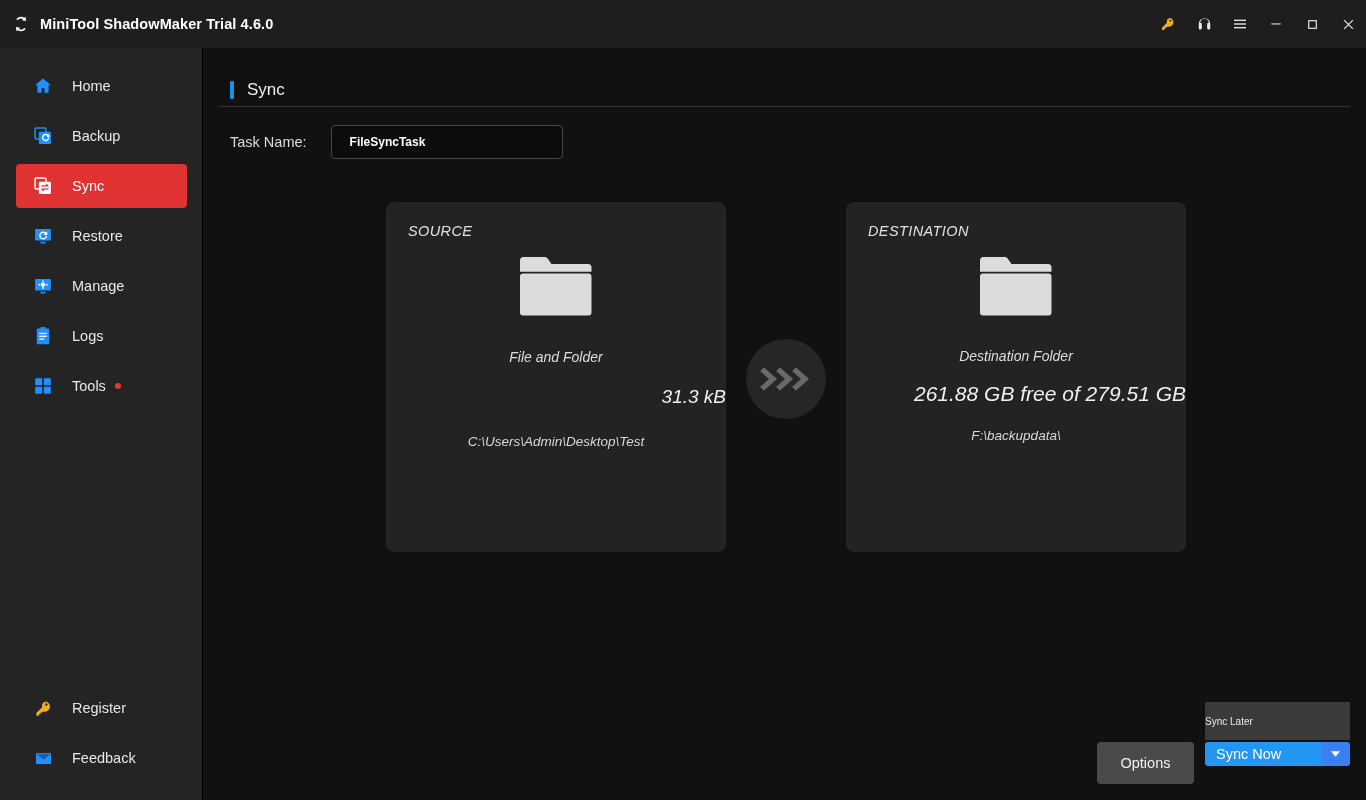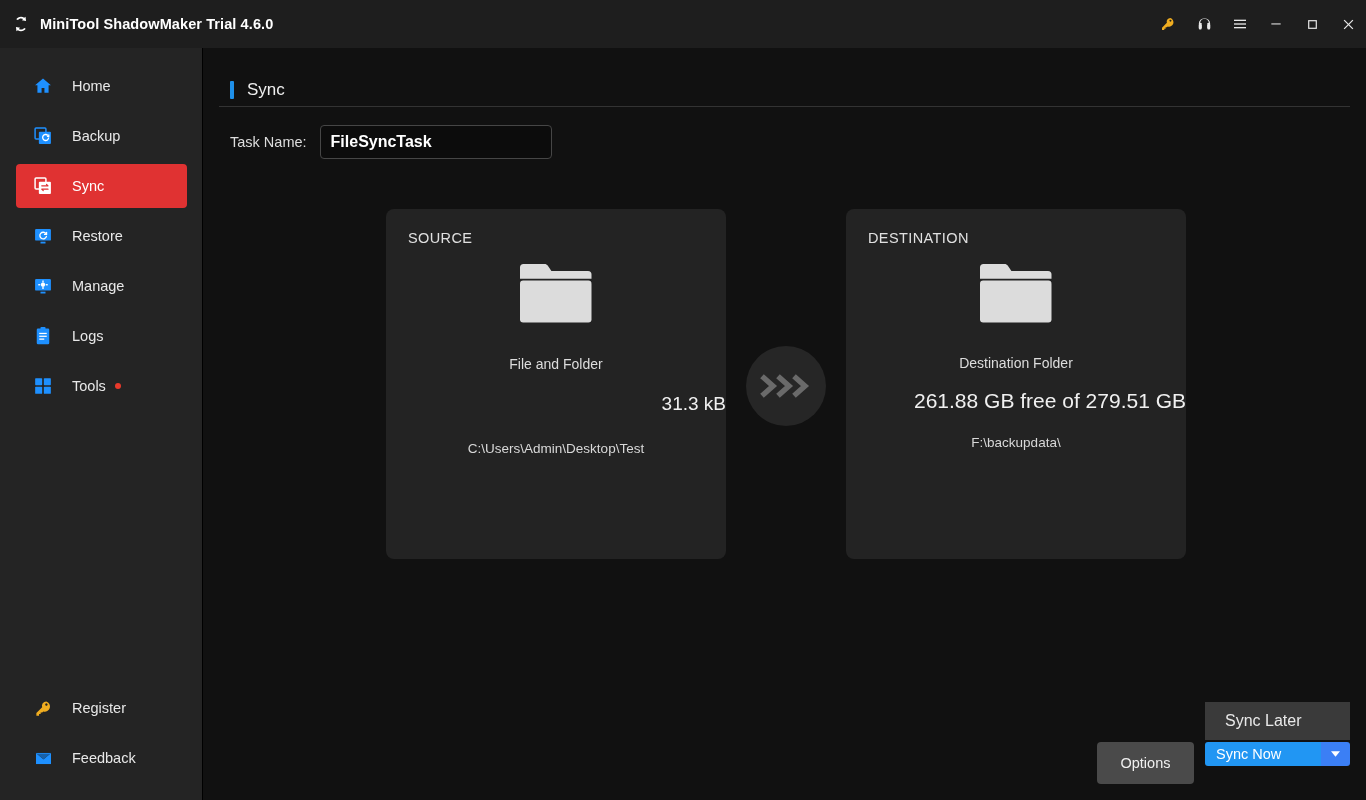--- a/index.html
+++ b/index.html
@@ -53,29 +53,29 @@
   .page-head{ position:absolute; top:32px; left:27px; display:flex; align-items:center; }
   .accent-bar{ width:4px; height:18px; background:#1e8fe8; border-radius:1px; }
   .page-title{ margin-left:13px; font-size:17px; color:#eeeeee; }
   .head-rule{
     position:absolute; top:58px; left:16px; width:1131px; height:1px; background:#333333;
   }
 
   .task-row{ position:absolute; top:77px; left:27px; display:flex; align-items:center; }
   .task-label{ font-size:14.5px; color:#dddddd; }
   .task-input{
-    margin-left:13px; width:232px; height:34px;
+    margin-left:24px; width:232px; height:34px;
     background:#0c0c0c; border:1px solid #464646; border-radius:4px;
     color:#ffffff; font-family:"Liberation Sans", sans-serif;
-    font-size:16px; font-weight:bold; padding:0 10px;
+    font-size:12px; font-weight:bold; padding:0 18px;
     outline:none;
   }
 
   
-  .cards{ position:absolute; top:161px; left:183px; width:800px; height:350px; }
+  .cards{ position:absolute; top:154px; left:183px; width:800px; height:350px;font-style:italic; }
   .card{
     position:absolute; top:0; width:340px; height:350px;
     background:#232323; border-radius:8px; cursor:pointer;
   }
   .card.src{ left:0; }
   .card.dst{ left:460px;padding-left:6px; }
   .card-head{
     position:absolute; top:21px; left:22px;
     font-size:14.5px; color:#e0e0e0; letter-spacing:.4px;
   }
@@ -100,21 +100,21 @@
     position:absolute; left:360px; top:137px;
     width:80px; height:80px; border-radius:50%; background:#262626;
     display:flex; align-items:center; justify-content:center;
   }
 
   
   .sync-later{
     position:absolute; left:1002px; top:654px; width:145px; height:38px;
     background:#3a3a3a; display:flex; align-items:center; cursor:pointer;
   }
-  .sync-later span{ margin-left:20px; font-size:16px; color:#e9e9e9; }
+  .sync-later span{ margin-left:0; font-size:10px; color:#e9e9e9; }
 
   .options-btn{
     position:absolute; left:894px; top:694px; width:97px; height:42px;
     background:#4a4a4a; border-radius:4px; border:none;
     color:#f0f0f0; font-family:"Liberation Sans", sans-serif; font-size:14.5px;
     cursor:pointer;
   }
 
   .syncnow-group{
     position:absolute; left:1002px; top:694px; width:145px; height:24px;

